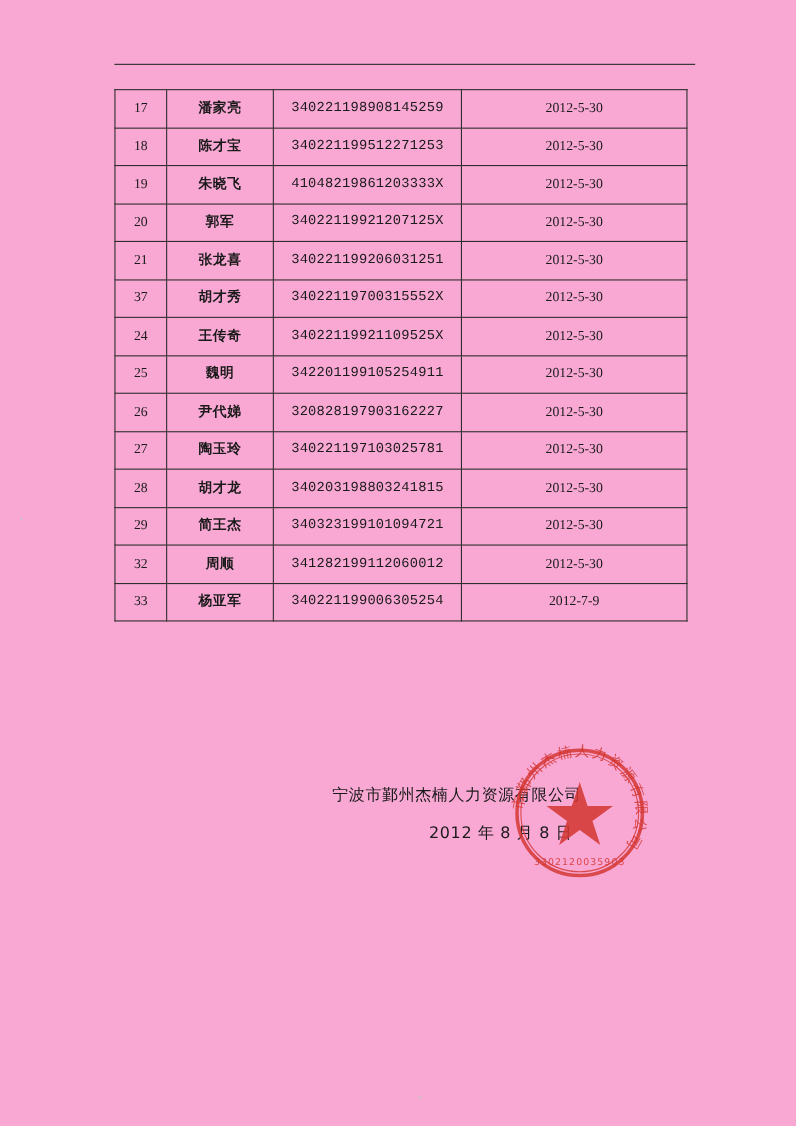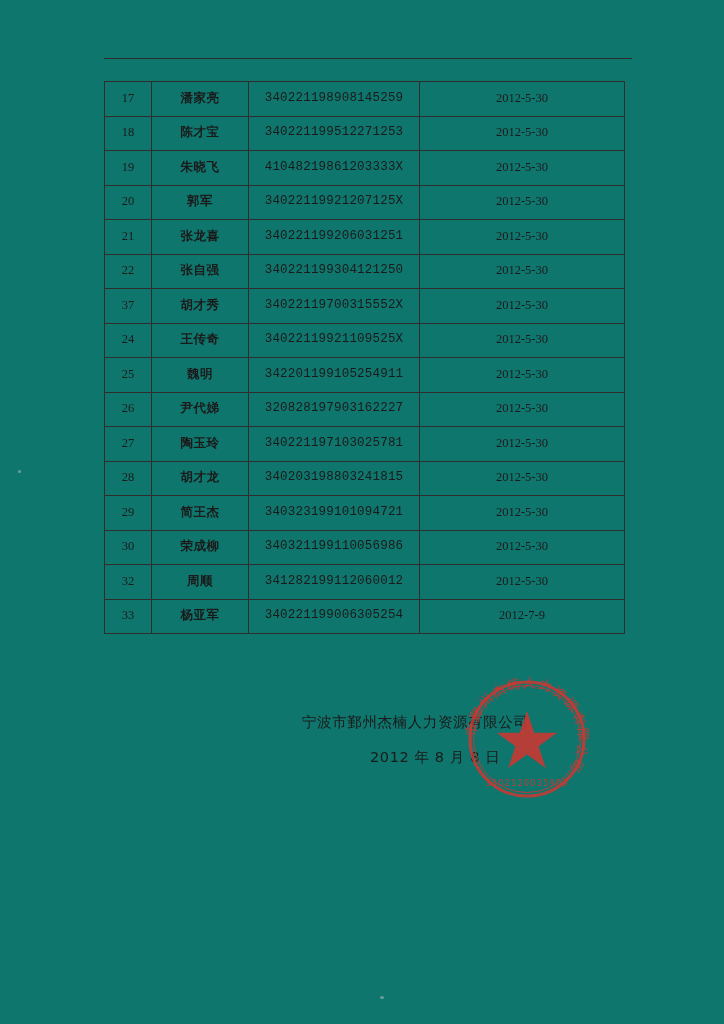--- a/index.html
+++ b/index.html
@@ -11,21 +11,21 @@
     width: 724px;
     height: 1024px;
     position: relative;
     font-family: "Liberation Serif", "DejaVu Serif", serif;
     color: #111;
     overflow: hidden;
   }
   .page {
     position: absolute;
     inset: 0;
-    background: #0f766e;
+    background: #f9a8d4;
   }
   
   .top-rule {
     position: absolute;
     left: 104px;
     top: 58px;
     width: 528px;
     height: 1px;
     background: #2b2b2b;
   }
@@ -63,21 +63,21 @@
     font-family: "DejaVu Sans", "Liberation Sans", sans-serif;
     color: #1a1a1a;
   }
   .company-line {
     font-size: 14.5px;
     letter-spacing: .6px;
     white-space: nowrap;
   }
   .date-line {
     margin-top: 16px;
-    margin-left: 68px;
+    margin-left: 88px;
     font-size: 14.5px;
     letter-spacing: .6px;
     white-space: nowrap;
   }
 
   
   .seal {
     position: absolute;
     left: 456px;
     top: 668px;
@@ -128,26 +128,20 @@
         <td class="col-id">34022119921207125X</td>
         <td class="col-date">2012-5-30</td>
       </tr>
       <tr>
         <td class="col-idx">21</td>
         <td class="col-name">张龙喜</td>
         <td class="col-id">340221199206031251</td>
         <td class="col-date">2012-5-30</td>
       </tr>
       <tr>
-        <td class="col-idx">22</td>
-        <td class="col-name">张自强</td>
-        <td class="col-id">340221199304121250</td>
-        <td class="col-date">2012-5-30</td>
-      </tr>
-      <tr>
         <td class="col-idx">37</td>
         <td class="col-name">胡才秀</td>
         <td class="col-id">34022119700315552X</td>
         <td class="col-date">2012-5-30</td>
       </tr>
       <tr>
         <td class="col-idx">24</td>
         <td class="col-name">王传奇</td>
         <td class="col-id">34022119921109525X</td>
         <td class="col-date">2012-5-30</td>
@@ -173,26 +167,20 @@
       <tr>
         <td class="col-idx">28</td>
         <td class="col-name">胡才龙</td>
         <td class="col-id">340203198803241815</td>
         <td class="col-date">2012-5-30</td>
       </tr>
       <tr>
         <td class="col-idx">29</td>
         <td class="col-name">简王杰</td>
         <td class="col-id">340323199101094721</td>
-        <td class="col-date">2012-5-30</td>
-      </tr>
-      <tr>
-        <td class="col-idx">30</td>
-        <td class="col-name">荣成柳</td>
-        <td class="col-id">340321199110056986</td>
         <td class="col-date">2012-5-30</td>
       </tr>
       <tr>
         <td class="col-idx">32</td>
         <td class="col-name">周顺</td>
         <td class="col-id">341282199112060012</td>
         <td class="col-date">2012-5-30</td>
       </tr>
       <tr>
         <td class="col-idx">33</td>

